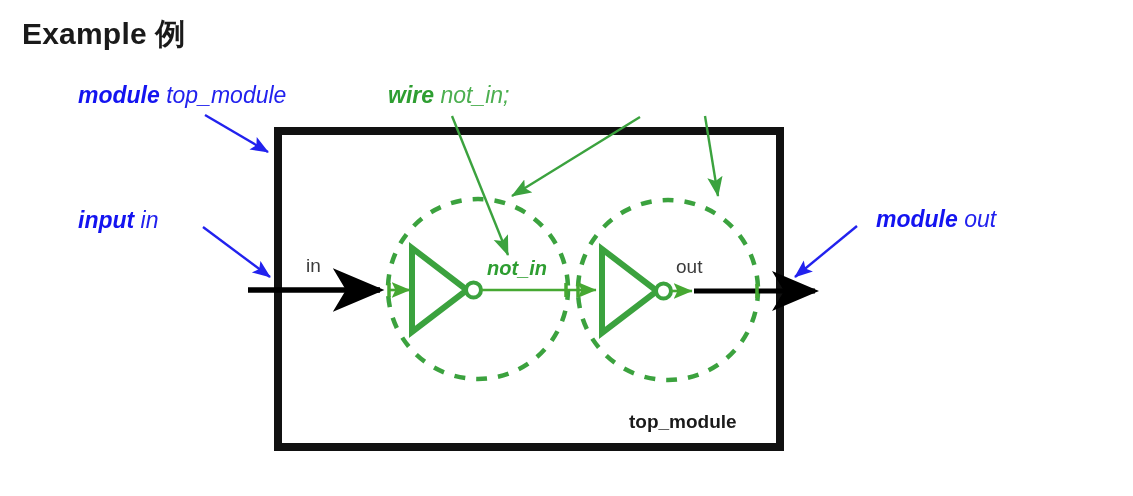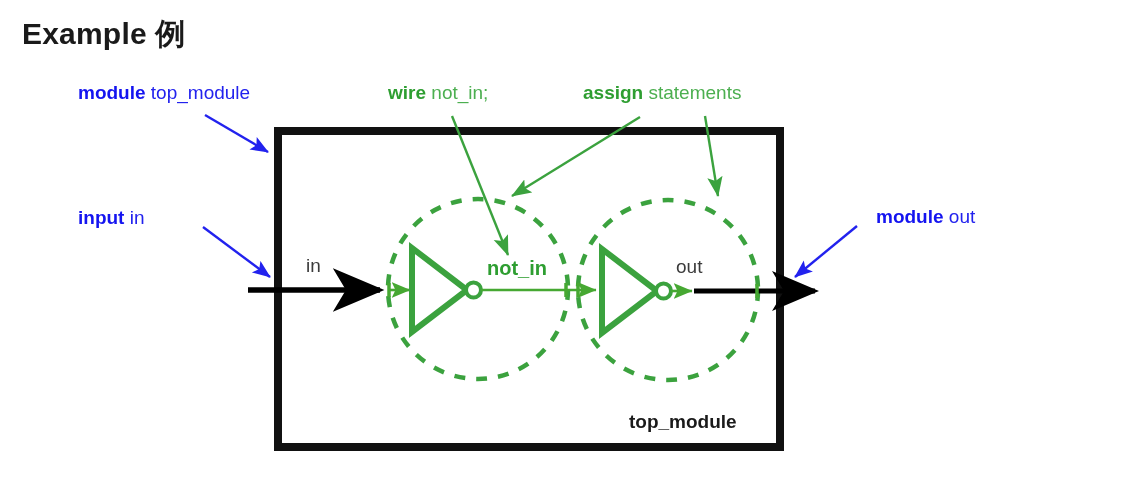--- a/index.html
+++ b/index.html
@@ -25,21 +25,22 @@
     top: 14px;
     font-size: 30px;
     font-weight: bold;
     color: #1a1a1a;
     letter-spacing: 0.2px;
     white-space: nowrap;
   }
   .ann {
     position: absolute;
     white-space: nowrap;
-    font-size: 19px;
+    font-size: 23px;
+    font-style: italic;
   }
   .ann .kw {
     font-weight: bold;
   }
   .ann-blue { color: #2222ee; }
   .ann-green { color: #4caf50; }
   .ann-green .kw { color: #2e9e31; }
   .ann-blue .kw { color: #1414f0; }
 
   .label-dark {
@@ -79,34 +80,31 @@
   <div class="page-title">Example 例</div>
 
   <div class="ann ann-blue" style="left:78px; top:82px;">
     <span class="kw">module</span><span> top_module</span>
   </div>
 
   <div class="ann ann-green" style="left:388px; top:82px;">
     <span class="kw">wire</span><span> not_in;</span>
   </div>
 
-  <div class="ann ann-green" style="left:583px; top:82px;">
-    <span class="kw">assign</span><span> statements</span>
-  </div>
 
   <div class="ann ann-blue" style="left:78px; top:207px;text-align:center;">
     <span class="kw">input</span><span> in</span>
   </div>
 
   <div class="ann ann-blue" style="left:876px; top:206px;">
     <span class="kw">module</span><span> out</span>
   </div>
 
   <div class="label-dark" style="left:306px; top:255px;">in</div>
-  <div class="label-green-bold" style="left:487px; top:257px;">not_in</div>
+  <div class="label-green-bold" style="left:487px; top:257px;font-style:italic;">not_in</div>
   <div class="label-dark" style="left:676px; top:256px;">out</div>
   <div class="label-module" style="left:629px; top:411px;">top_module</div>
 
   <svg class="layer" viewBox="0 0 1133 496">
     <defs>
       <marker id="arrowBlue" markerWidth="9" markerHeight="9" refX="7.2" refY="3" orient="auto">
         <path d="M0,0 L7.6,3 L0,6 L1.6,3 z" fill="#2222ee"></path>
       </marker>
       <marker id="arrowGreen" markerWidth="10" markerHeight="10" refX="8" refY="3.2" orient="auto">
         <path d="M0,0 L8.4,3.2 L0,6.4 L1.7,3.2 z" fill="#3ba23e"></path>

